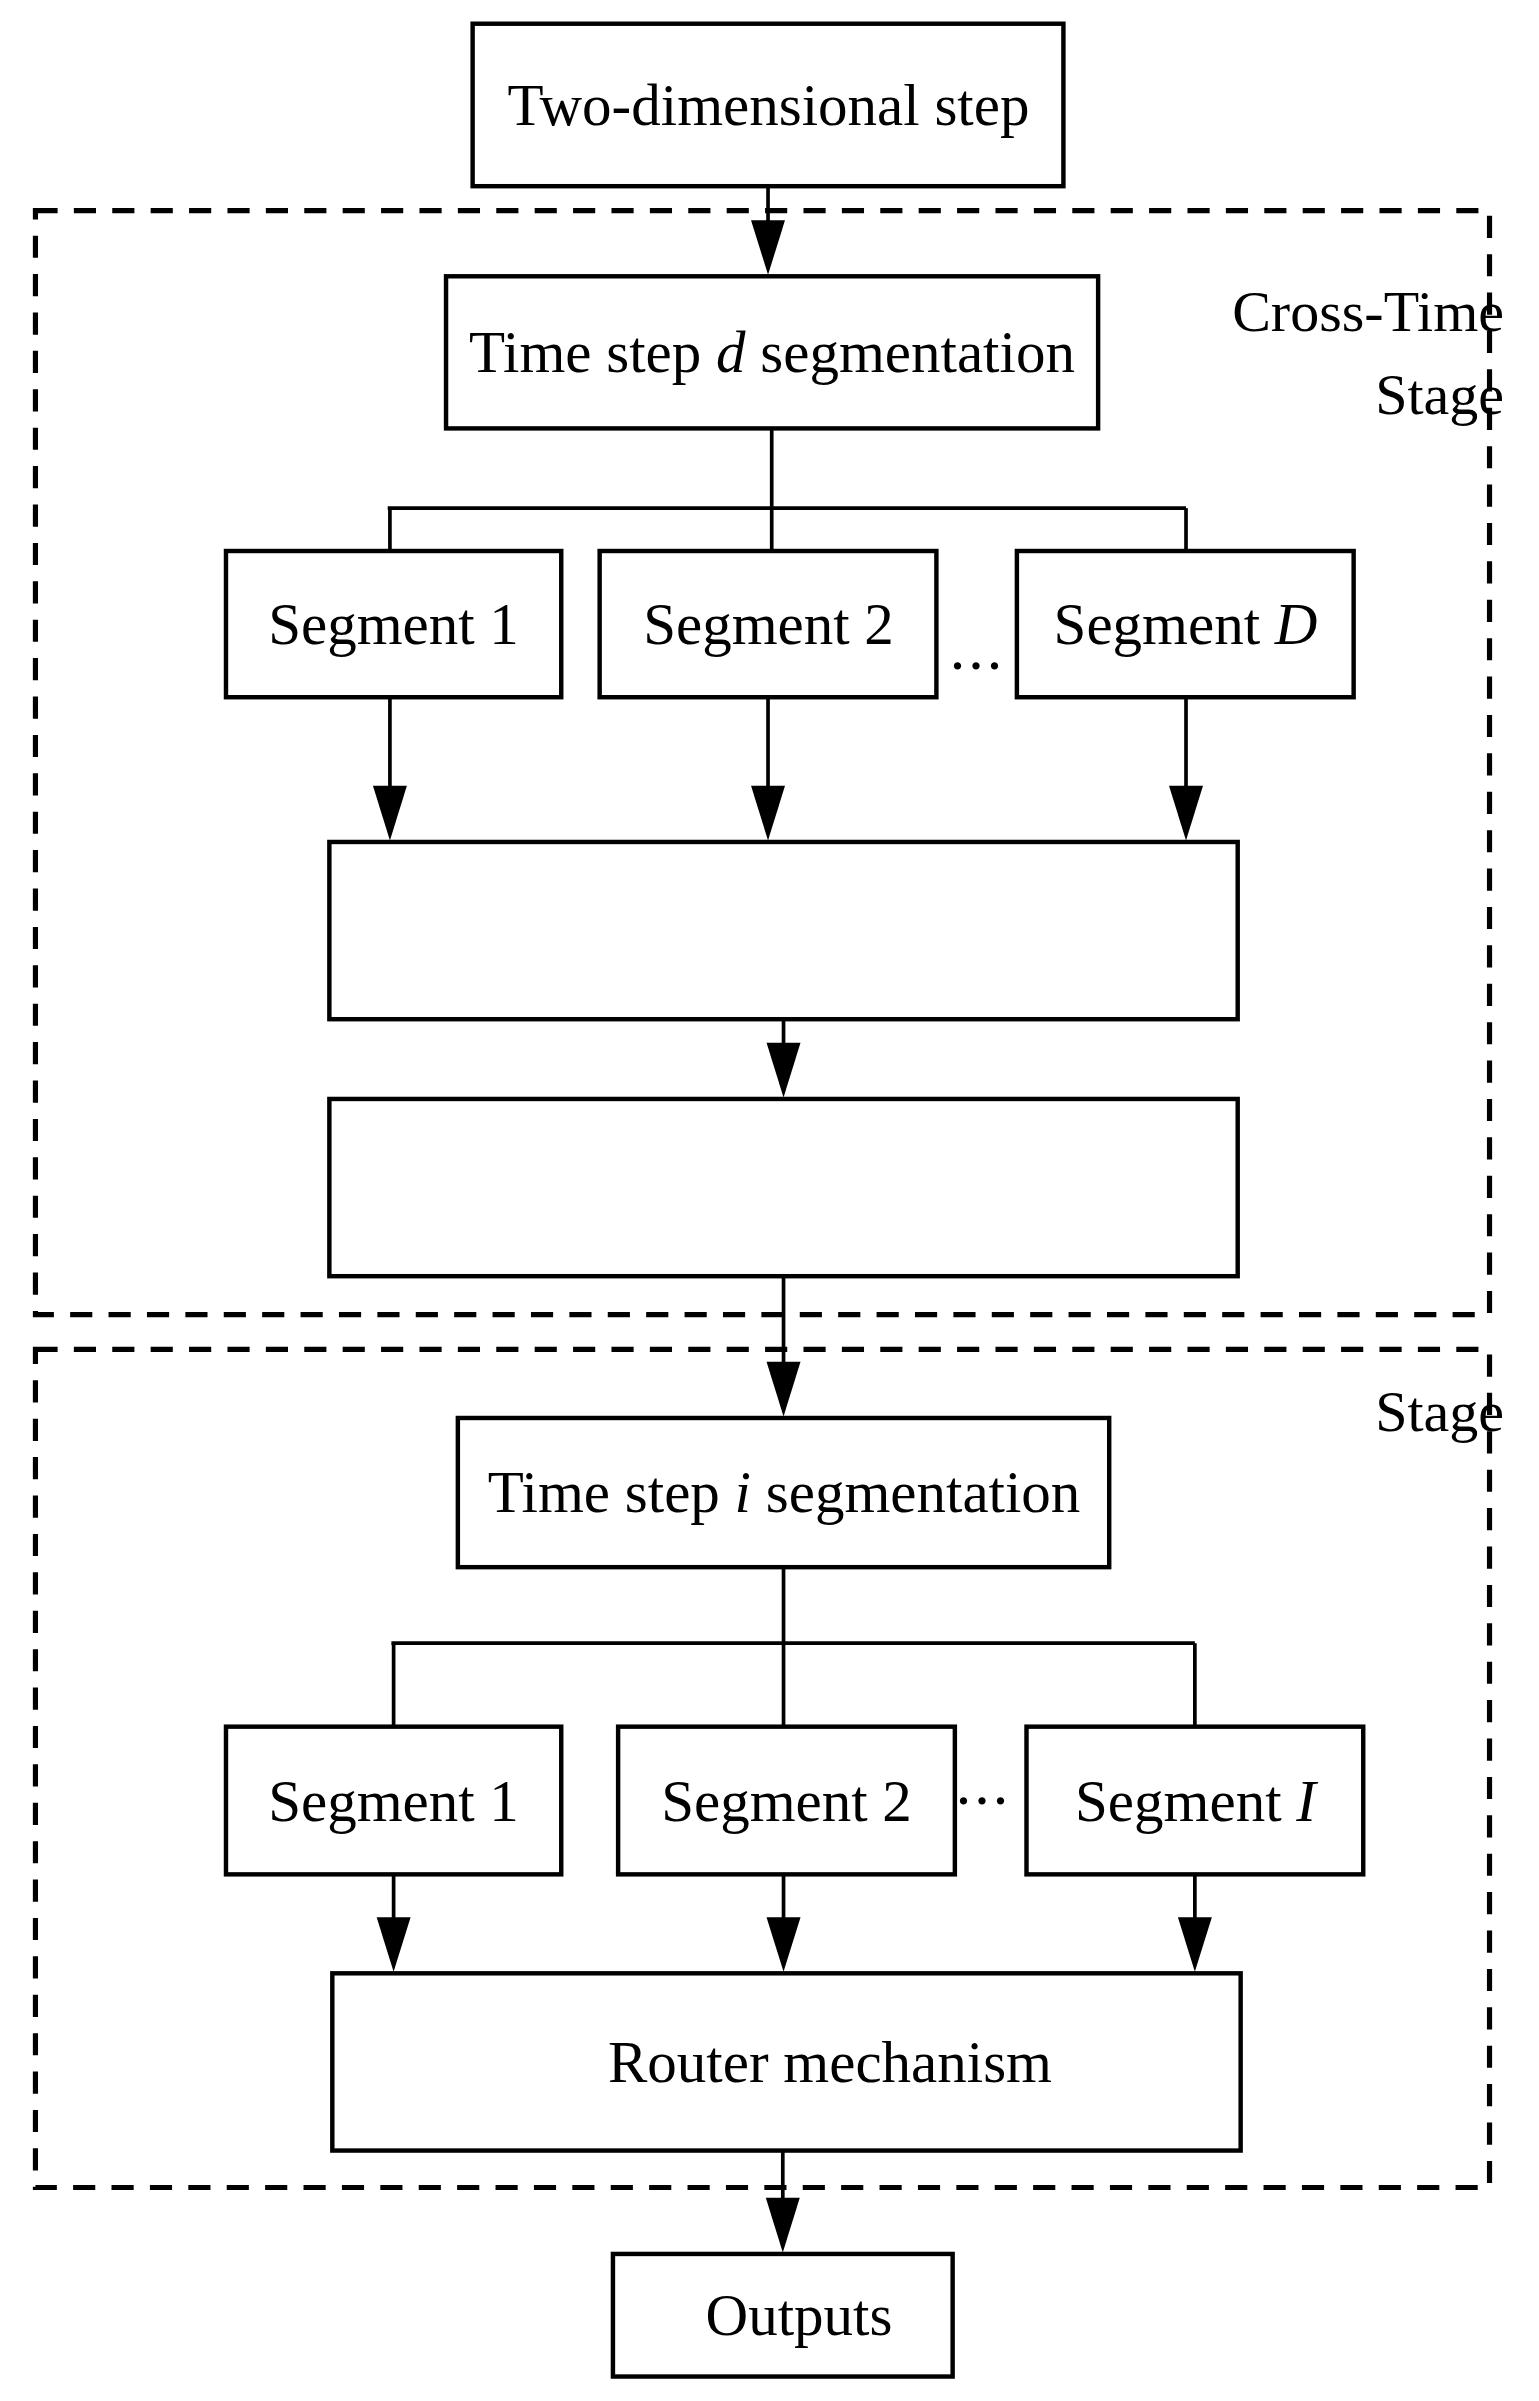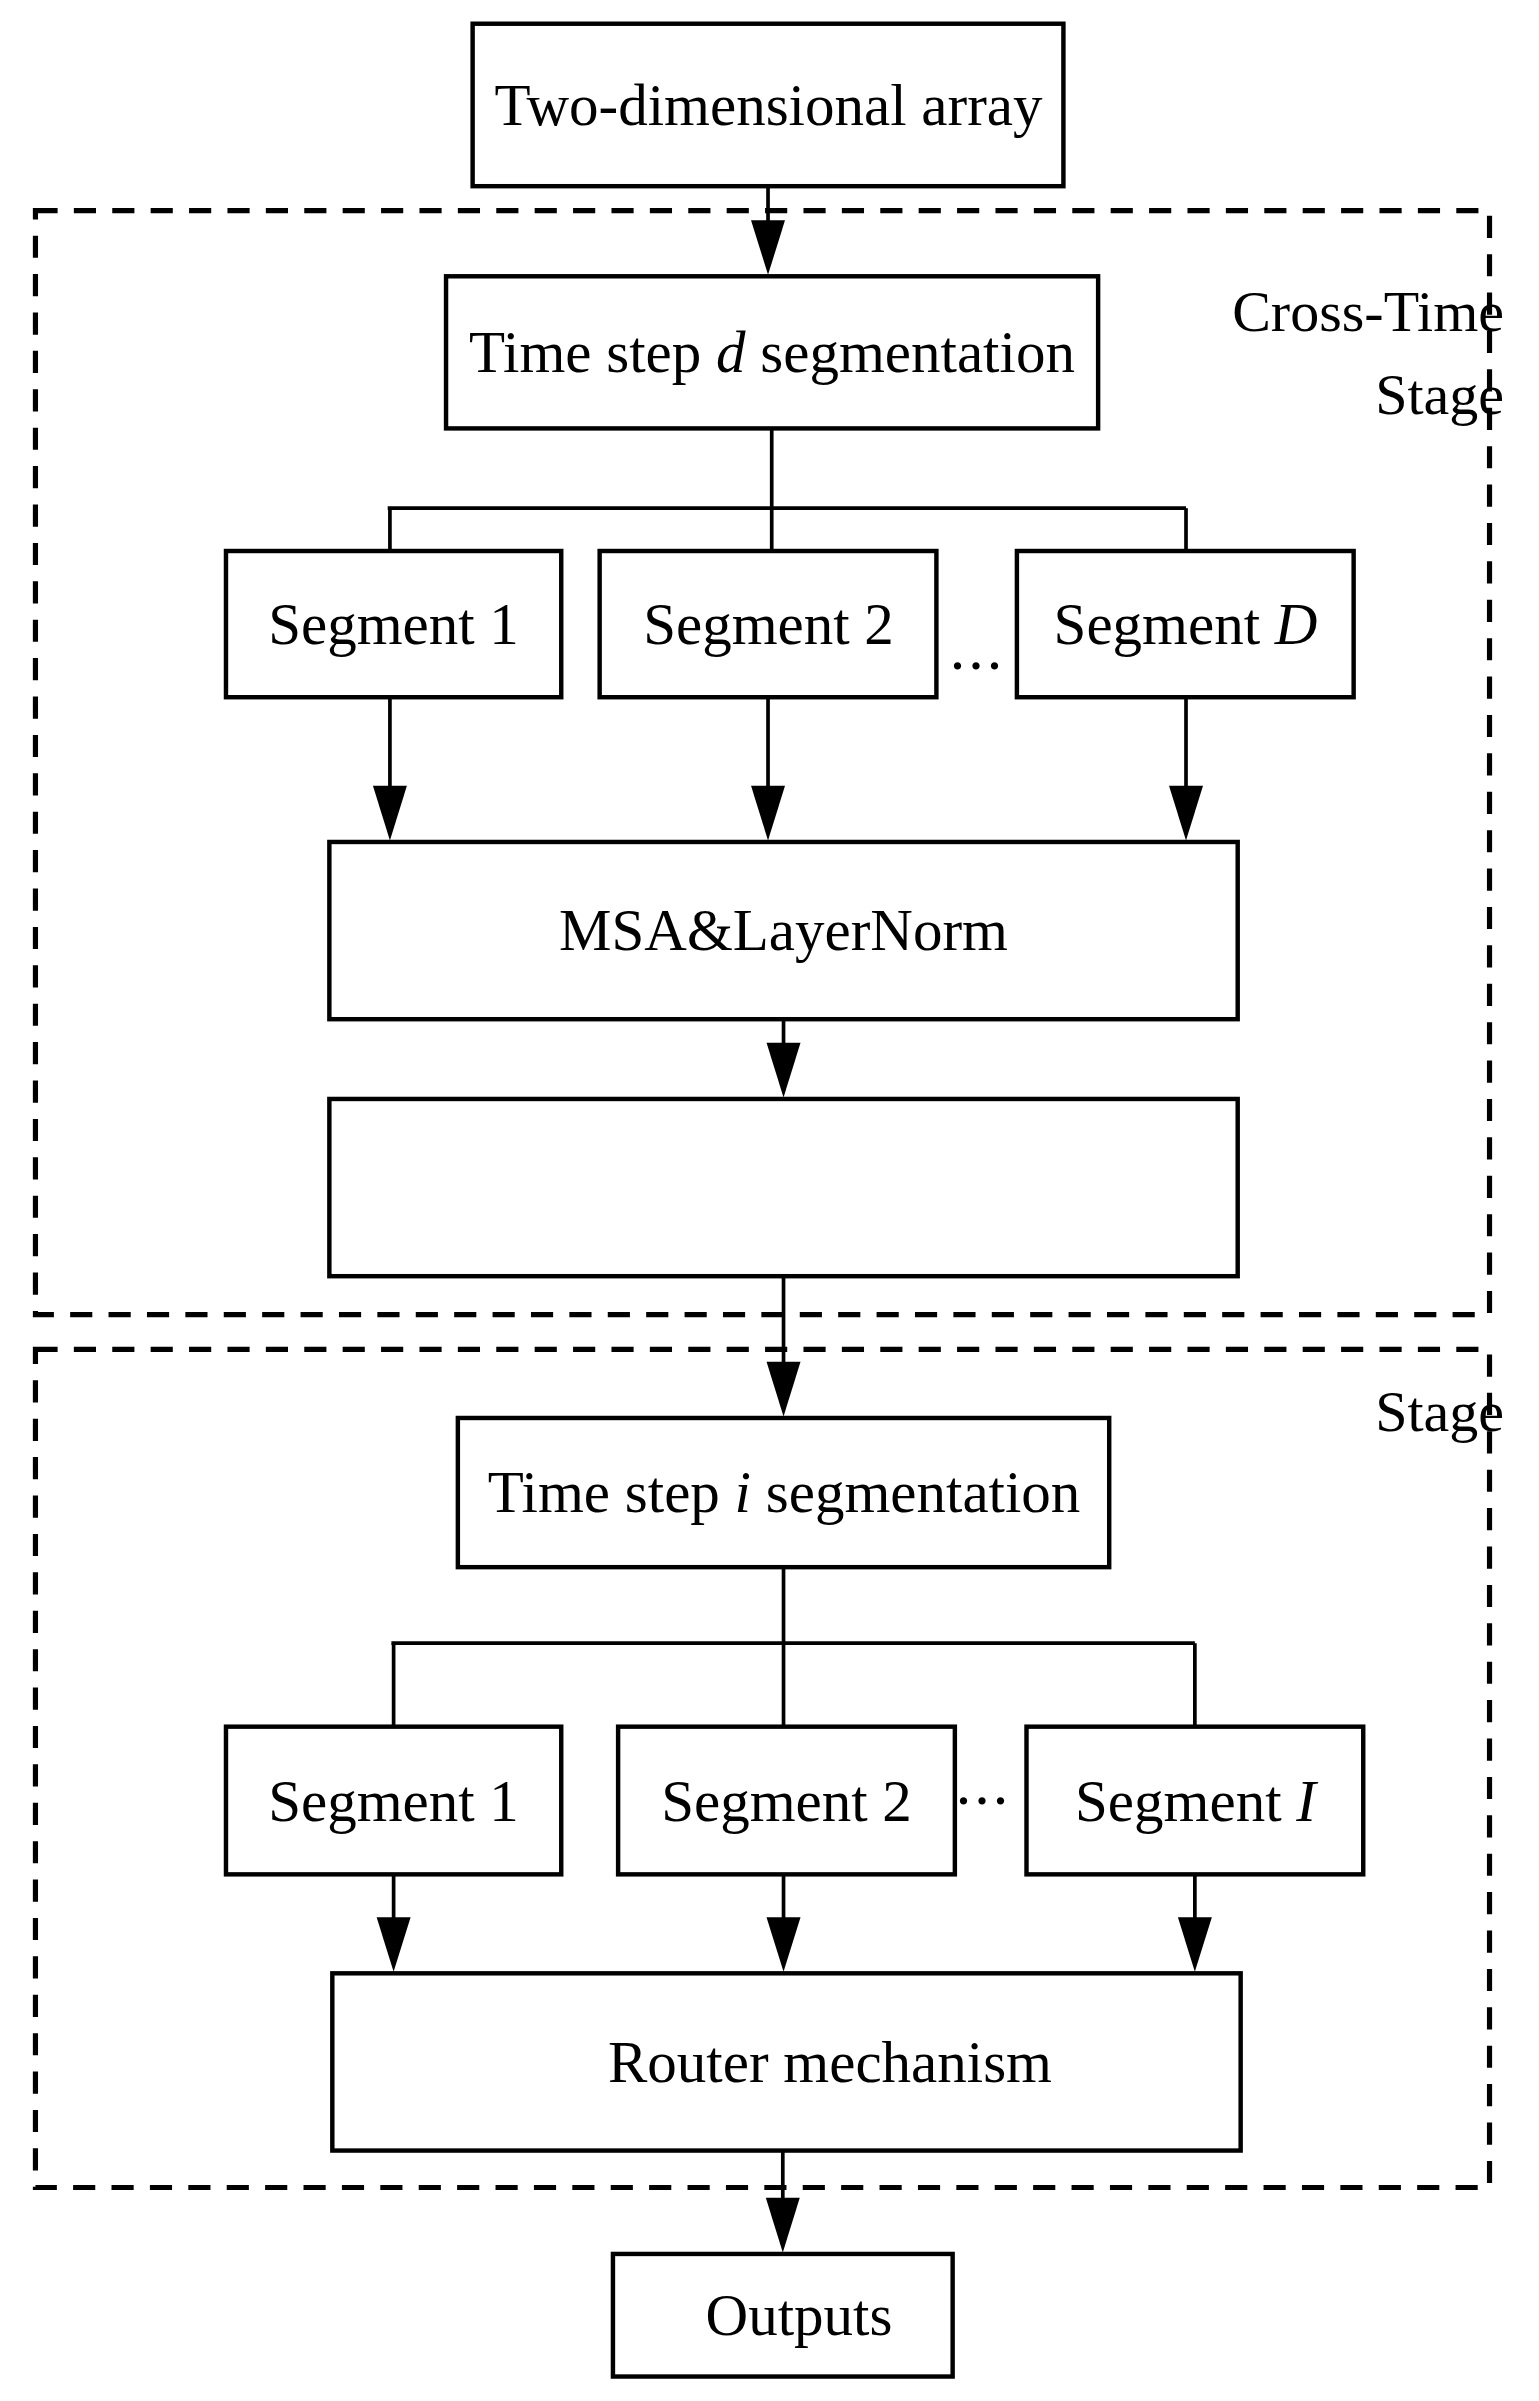--- a/index.html
+++ b/index.html
@@ -98,21 +98,21 @@
       <rect x="620" y="1920" width="882" height="202"></rect>
       <rect x="306" y="2338" width="454" height="200"></rect>
       <rect x="837" y="2338" width="456" height="200"></rect>
       <rect x="1390" y="2338" width="456" height="200"></rect>
       <rect x="450" y="2672" width="1230" height="240"></rect>
       <rect x="830" y="3052" width="460" height="166"></rect>
     </g>
   </svg>
 
   <div class="lbl" style="left:473px;top:23.6px;width:591px;height:163px;">
-    <span class="txt">Two-dimensional array</span>
+    <span class="txt">Two-dimensional step</span>
   </div>
 
   <div class="lbl" style="left:446px;top:276px;width:652px;height:152px;">
     <span class="txt">Time step </span>
       <span class="txt it">d</span>
       <span class="txt"> segmentation</span>
   </div>
 
   <div class="lbl" style="left:226px;top:551px;width:335px;height:146px;">
     <span class="txt">Segment </span>
@@ -126,23 +126,20 @@
 
   <div class="lbl dots" style="left:940px;top:618px;width:75px;height:59px;">
     <span class="txt">...</span>
   </div>
 
   <div class="lbl" style="left:1017px;top:551px;width:337px;height:146px;">
     <span class="txt">Segment </span>
       <span class="txt it">D</span>
   </div>
 
-  <div class="lbl" style="left:329px;top:842px;width:909px;height:177px;">
-    <span class="txt">MSA&amp;LayerNorm</span>
-  </div>
 
 
   <div class="lbl" style="left:458px;top:1418px;width:652px;height:149px;">
     <span class="txt">Time step </span>
       <span class="txt it">i</span>
       <span class="txt"> segmentation</span>
   </div>
 
   <div class="lbl" style="left:226px;top:1727px;width:335px;height:148px;">
     <span class="txt">Segment </span>

